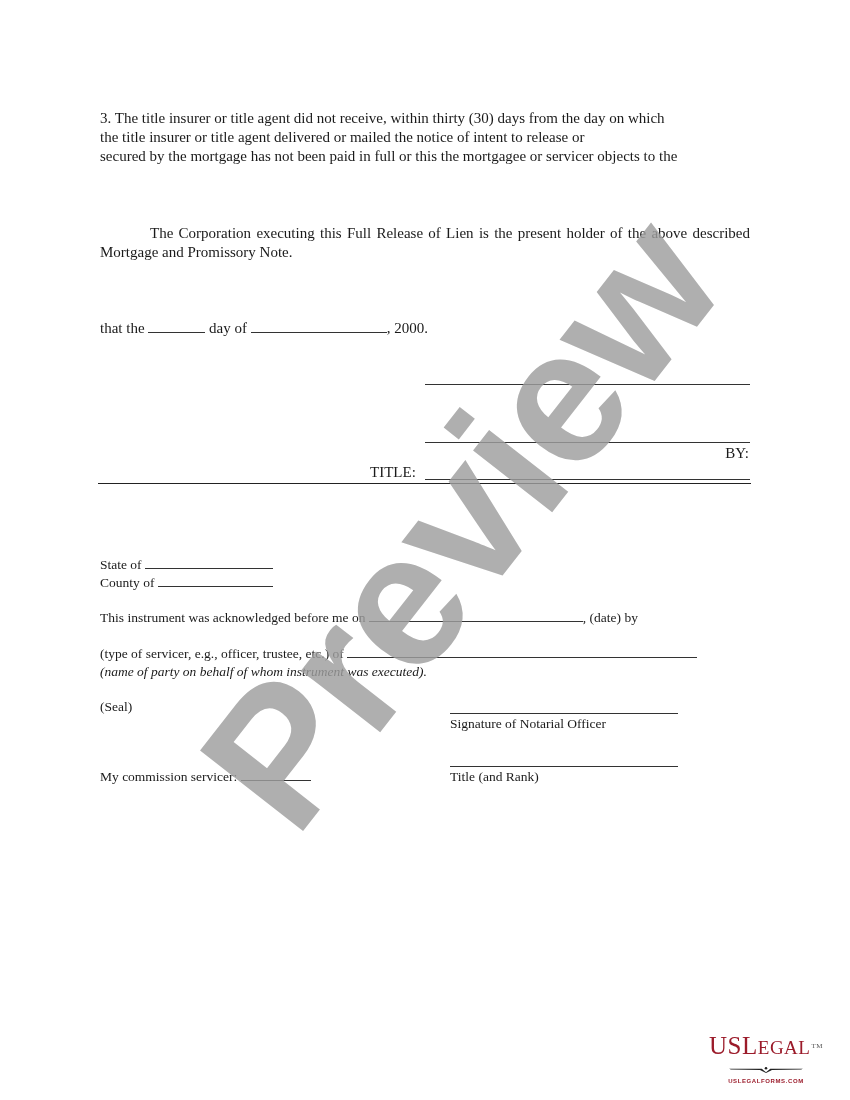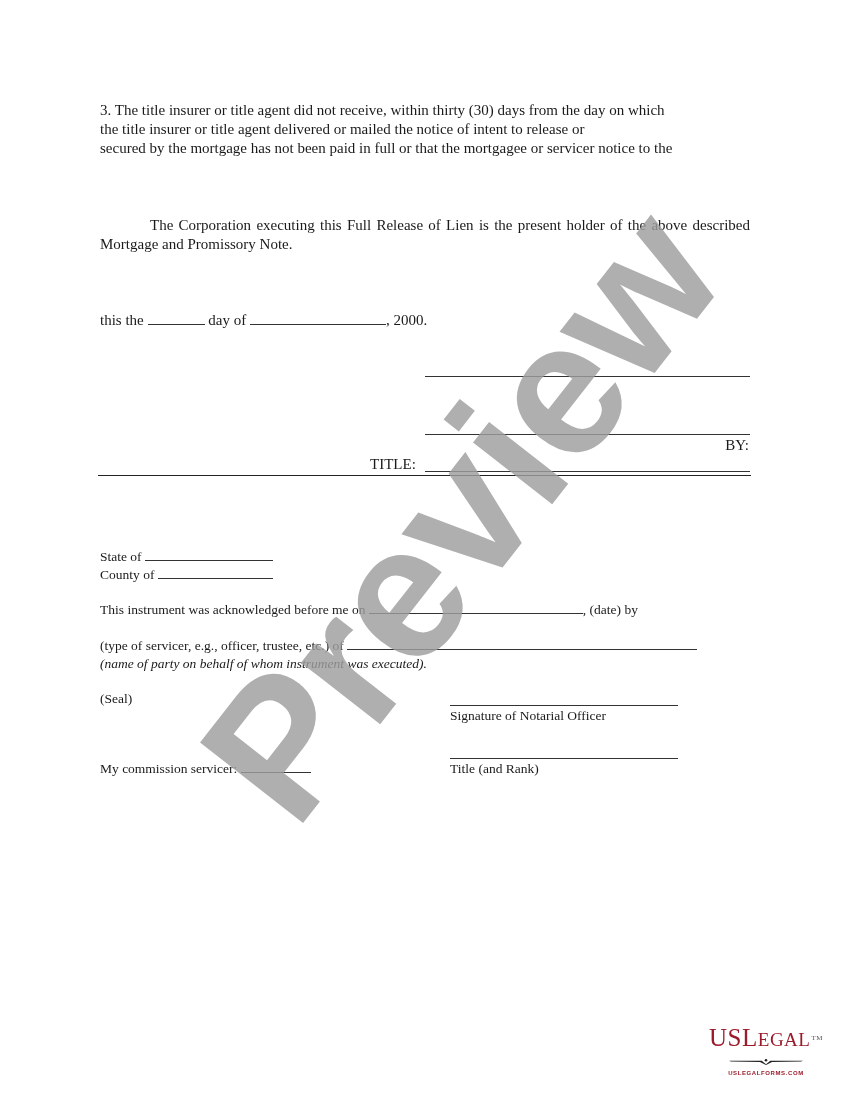--- a/index.html
+++ b/index.html
@@ -1,18 +1,18 @@
 <!DOCTYPE html>
 <html><head>
 <meta charset="utf-8">
 <style>
   html, body { margin: 0; padding: 0; background: #ffffff; }
   body { width: 850px; height: 1100px; position: relative; overflow: hidden; }
   .page {
-    position: absolute; left: 0; top: 0; width: 850px; height: 1036px;
+    position: absolute; left: 0; top: 8px; width: 850px; height: 1036px;
     font-family: "Liberation Serif", "DejaVu Serif", serif;
     color: #1a1a1a; font-size: 15px;
   }
   .abs { position: absolute; white-space: nowrap; }
   .para { position: absolute; left: 100px; width: 650px; line-height: 19px; font-size: 15px; }
   .justify { text-align: justify; text-align-last: left; }
   .rule { position: absolute; border-top: 1px solid #333; height: 0; }
   .blank { display: inline-block; border-bottom: 1px solid #333; height: 12px; vertical-align: baseline; }
   .sm { font-size: 13.5px; line-height: 18px; }
 
@@ -42,27 +42,27 @@
   }
 </style>
 </head>
 <body>
 
 <div class="page">
 
   <div class="abs" style="left:100px; top:101px; line-height:19px; font-size:15px;">
     <div>3.  The title insurer or title agent did not receive, within thirty (30) days from the day on which</div>
     <div>the title insurer or title agent delivered or mailed the notice of intent to release or</div>
-    <div>secured by the mortgage has not been paid in full or that the mortgagee or servicer notice to the</div>
+    <div>secured by the mortgage has not been paid in full or this the mortgagee or servicer objects to the</div>
   </div>
 
   <div class="para justify" style="top:216px; text-indent:50px;">The Corporation executing this Full Release of Lien is the present holder of the above described Mortgage and Promissory Note.</div>
 
   <div class="abs" style="left:100px; top:312px;">
-    <span>this the</span>
+    <span>that the</span>
     <span class="blank" style="width:57px;"></span>
     <span>day of</span>
     <span class="blank" style="width:136px;"></span><span>, 2000.</span>
   </div>
 
   <div class="rule" style="left:425px; top:376px; width:325px;"></div>
 
   <div class="rule" style="left:425px; top:434px; width:325px;"></div>
   <div class="abs" style="right:101px; top:437px;">BY:</div>
   <div class="abs" style="left:370px; top:456px;">TITLE:</div>

